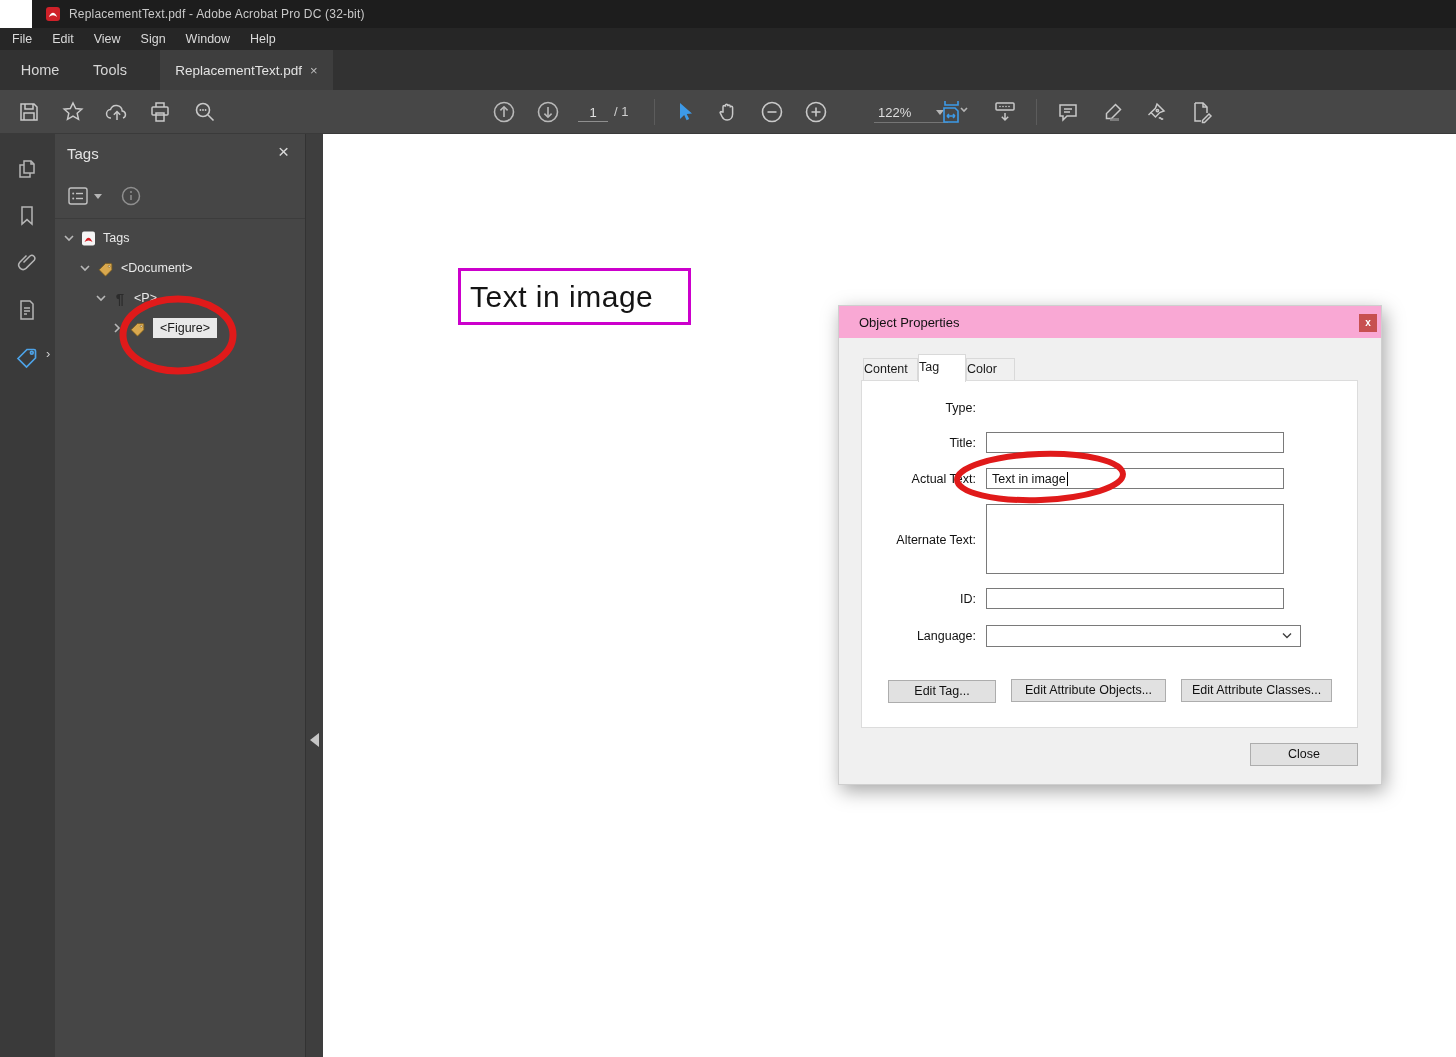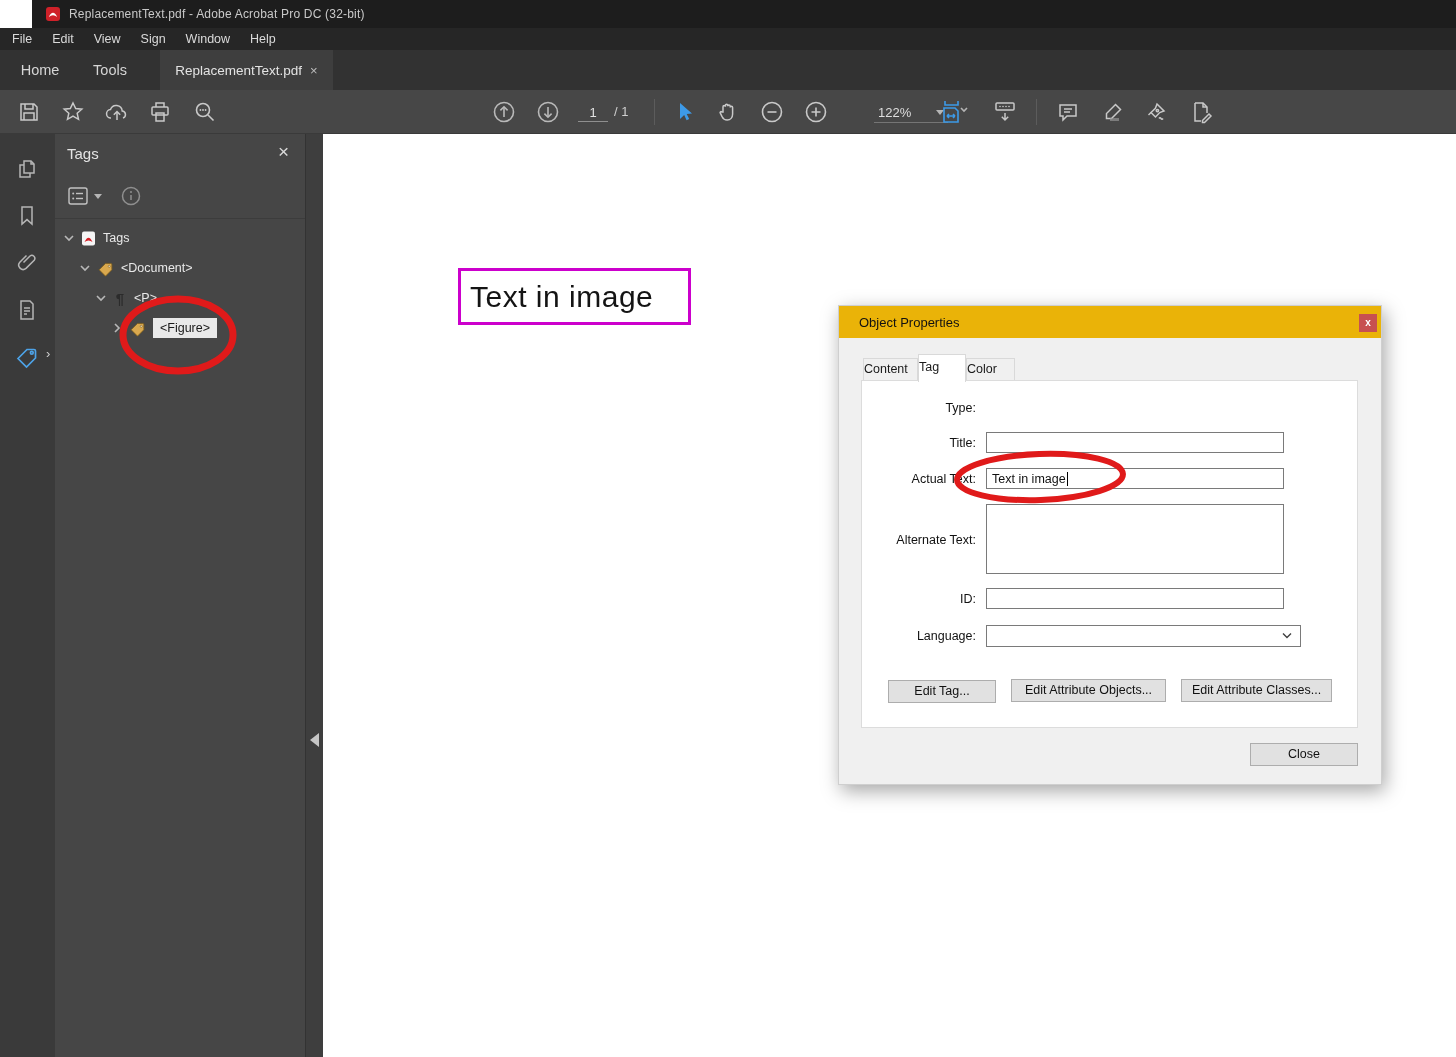--- a/index.html
+++ b/index.html
@@ -69,21 +69,21 @@
   .docarea { position:absolute; left:323px; top:0; width:1133px; height:923px; background:#ffffff; }
 
   
   .figurebox { position:absolute; left:135px; top:134px; width:233px; height:57px;
     border:3px solid #cc00cc; display:flex; align-items:center; }
   .figurebox .ftext { font-size:30px; color:#141414; margin-left:9px; letter-spacing:.5px; }
 
   
   .dialog { position:absolute; left:515px; top:171px; width:544px; height:480px; background:#f0f0f0;
     border:1px solid #cfcfcf; box-shadow:3px 6px 18px rgba(0,0,0,.35); }
-  .dlg-title { position:absolute; left:0; top:0; width:100%; height:32px; background:#eab308; }
+  .dlg-title { position:absolute; left:0; top:0; width:100%; height:32px; background:#f9a8d4; }
   .dlg-title .dtext { position:absolute; left:20px; top:9px; font-size:13px; color:#111; }
   .dlg-close { position:absolute; right:4px; top:8px; width:18px; height:18px; background:#c75050;
     color:#fff; font-size:10px; font-weight:bold; text-align:center; line-height:18px; cursor:default; }
   .dlg-tab { position:absolute; top:52px; height:23px; background:#f0f0f0; border:1px solid #d9d9d9;
     font-size:12.5px; color:#1a1a1a; text-align:left; line-height:21px; cursor:default; }
   .dlg-tab.active { top:48px; height:28px; background:#fff; border-bottom:none; line-height:24px; z-index:3; }
   .tab-content { left:24px; width:55px; }
   .tab-tag { left:79px; width:48px; }
   .tab-color { left:127px; width:49px; }
   .groupbox { position:absolute; left:22px; top:74px; width:497px; height:348px; background:#fff;

